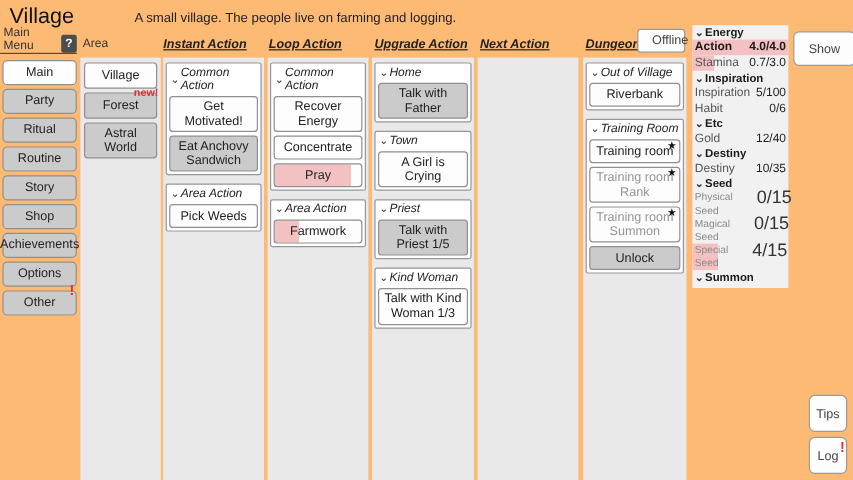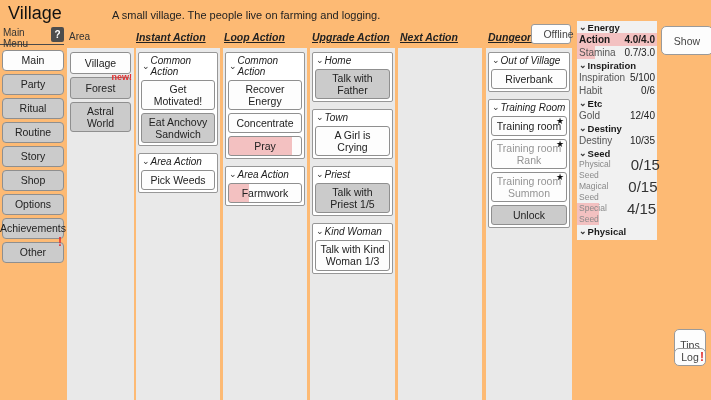--- a/index.html
+++ b/index.html
@@ -6,33 +6,33 @@
   html,body { margin:0; padding:0; background:#fff; }
   .app {
     position:relative; width:711px; height:400px; overflow:hidden;
     font-family:Liberation Sans, sans-serif; color:#1c1c1c; background:#fdba74;
   }
   .title { position:absolute; left:8px; top:3px; font-size:18px; color:#111; }
   .subtitle { position:absolute; left:112px; top:9px; font-size:11px; color:#222; }
 
   
   .sidebar-head { position:absolute; left:0; top:27px; width:64px; height:18px;
-    border-bottom:1px solid #4a4a4a; display:flex; align-items:flex-start; gap:5px;
+    border-bottom:1px solid #4a4a4a; display:flex; align-items:flex-end; gap:5px;
     padding-left:3px; font-size:10px; color:#333; }
   .help-btn { width:15px; height:15px; background:#4d4d4d; color:#fff; border-radius:2px;
     display:flex; align-items:center; justify-content:center; font-size:10px; font-weight:bold; cursor:pointer; }
   .col-head { position:absolute; top:31px; font-size:10px; color:#333; }
   .col-head.action { font-style:italic; font-weight:bold; text-decoration:underline; font-size:10.5px; color:#222; }
 
   .pill-btn { position:absolute; background:#fdfdfd; border:1px solid #9a9a9a; border-radius:5px;
     display:flex; align-items:center; justify-content:center; font-size:10.5px; color:#444; cursor:pointer; }
   .offline { left:531px; top:24px; width:40px; height:20px; border-radius:3px;padding-left:15px; }
   .show { left:661px; top:26px; width:52px; height:29px; }
   .tips { left:674px; top:329px; width:32px; height:31px; }
-  .log  { left:674px; top:348px; width:32px; height:18px; }
+  .log  { left:674px; top:364px; width:32px; height:31px; }
   .log .badge-excl { top:1px; right:1px; }
 
   
   .sidebar { position:absolute; left:2px; top:50px; width:62px; }
   .btn { position:relative; border:1px solid #8f8f8f; background:#fdfdfd; border-radius:3px;
     font-size:10.5px; color:#222; text-align:center; display:flex; align-items:center;
     justify-content:center; padding:2px 2px; min-height:21px; margin:0 2px 3px; cursor:pointer; line-height:1.15; }
   .btn.gray { background:#cbcbcb; }
   .btn.disabled { color:#949494; }
   .sidebar .btn { border-radius:4px; margin:0 0 3px; }
@@ -85,22 +85,22 @@
   <div class="pill-btn offline">Offline</div>
   <div class="pill-btn show">Show</div>
 
   <div class="sidebar">
     <div class="btn">Main</div>
     <div class="btn gray">Party</div>
     <div class="btn gray">Ritual</div>
     <div class="btn gray">Routine</div>
     <div class="btn gray">Story</div>
     <div class="btn gray">Shop</div>
+    <div class="btn gray">Achievements</div>
     <div class="btn gray">Options</div>
-    <div class="btn gray">Achievements</div>
     <div class="btn gray">
       <span>Other</span>
       <span class="badge-excl">!</span>
     </div>
   </div>
 
   <div class="col" style="left:67px;width:67px">
     <div class="btn">Village</div>
     <div class="btn gray">
       <span>Forest</span>
@@ -265,21 +265,21 @@
       <span class="p-label">Magical Seed</span>
       <span class="p-value">0/15</span>
     </div>
     <div class="p-row small" style="background-image: linear-gradient(to right, rgb(243, 193, 193) 27%, rgba(0, 0, 0, 0) 27%);">
       <span class="p-label">Special Seed</span>
       <span class="p-value">4/15</span>
     </div>
 
     <div class="p-header">
       <span class="chev">⌄</span>
-      <span>Physical</span>
+      <span>Summon</span>
     </div>
   </div>
 
   <div class="pill-btn tips">Tips</div>
   <div class="pill-btn log">
     <span>Log</span>
     <span class="badge-excl">!</span>
   </div>
 
 </div>

